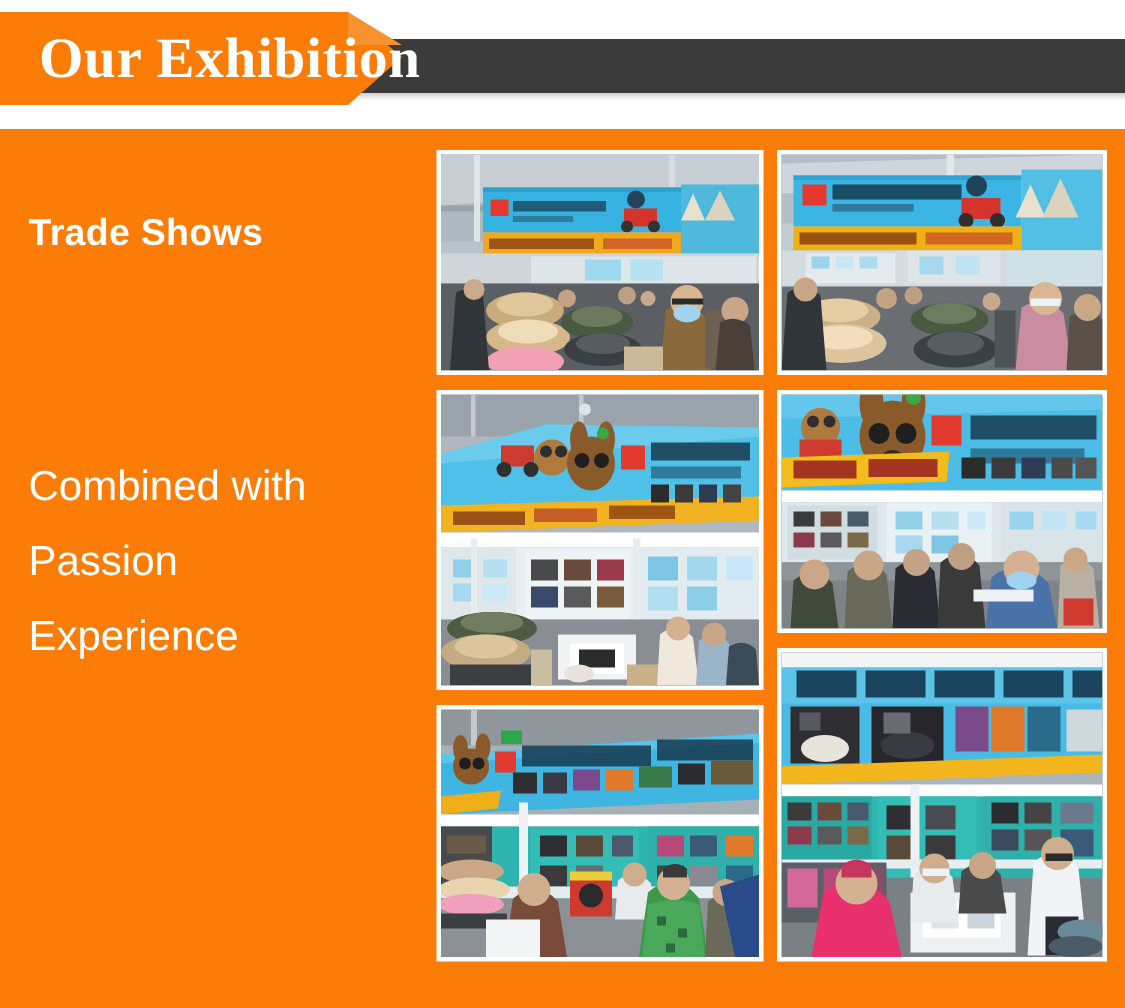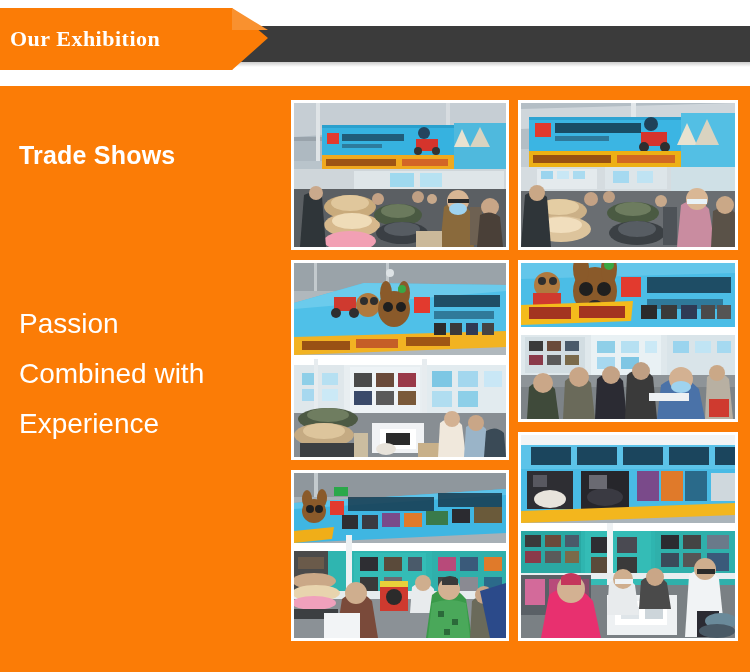--- a/index.html
+++ b/index.html
@@ -61,28 +61,28 @@
     top: 8px;
     width: 36px;
     height: 22px;
     background: #f9912f;
     -webkit-clip-path: polygon(0 0, 36px 22px, 0 22px);
     clip-path: polygon(0 0, 36px 22px, 0 22px);
   }
 
   .ribbon-title {
     position: absolute;
-    left: 10px;
+    left: 26px;
     top: 13px;
     width: 225px;
     height: 52px;
     line-height: 52px;
     font-family: "Liberation Serif", "DejaVu Serif", serif;
     font-weight: bold;
-    font-size: 22px;
+    font-size: 38px;
     color: #ffffff;
     letter-spacing: 0.5px;
     white-space: nowrap;
   }
 
   
   .panel {
     position: absolute;
     left: 0;
     top: 86px;
@@ -168,22 +168,22 @@
     <div class="ribbon-fold"></div>
     <div class="ribbon-title">Our Exhibition</div>
   </div>
 
   <div class="panel">
 
     <div class="panel-left">
       <div class="heading">Trade Shows</div>
 
       <div class="tagline">
+        <div>Combined with</div>
         <div>Passion</div>
-        <div>Combined with</div>
         <div>Experience</div>
       </div>
 
     </div>
 
     <div class="gallery">
 
       <div class="photo p1">
         <div class="photo-inner">
           <svg viewBox="0 0 212 144" preserveAspectRatio="none">

